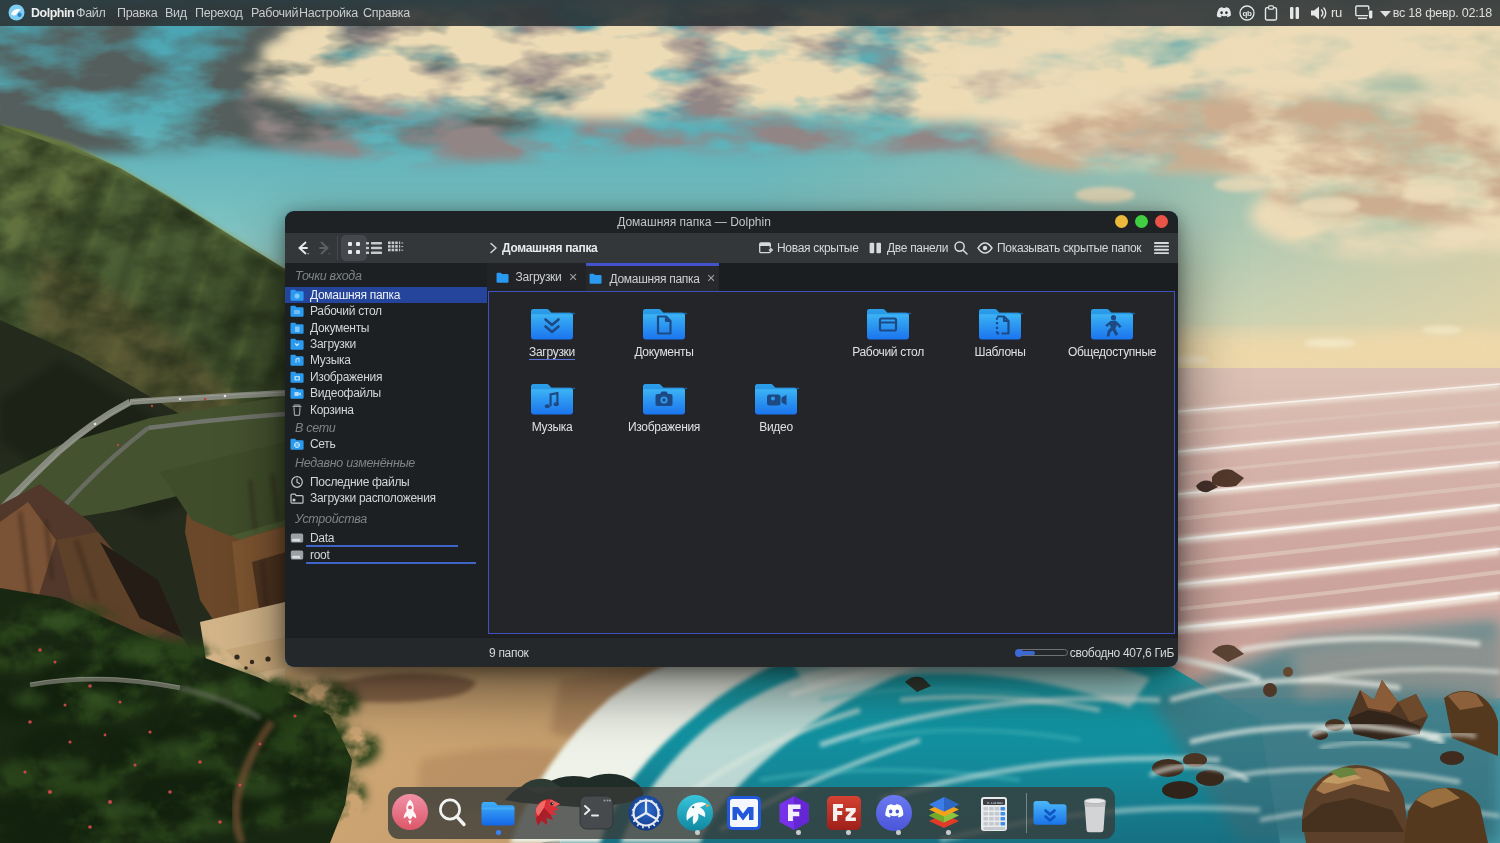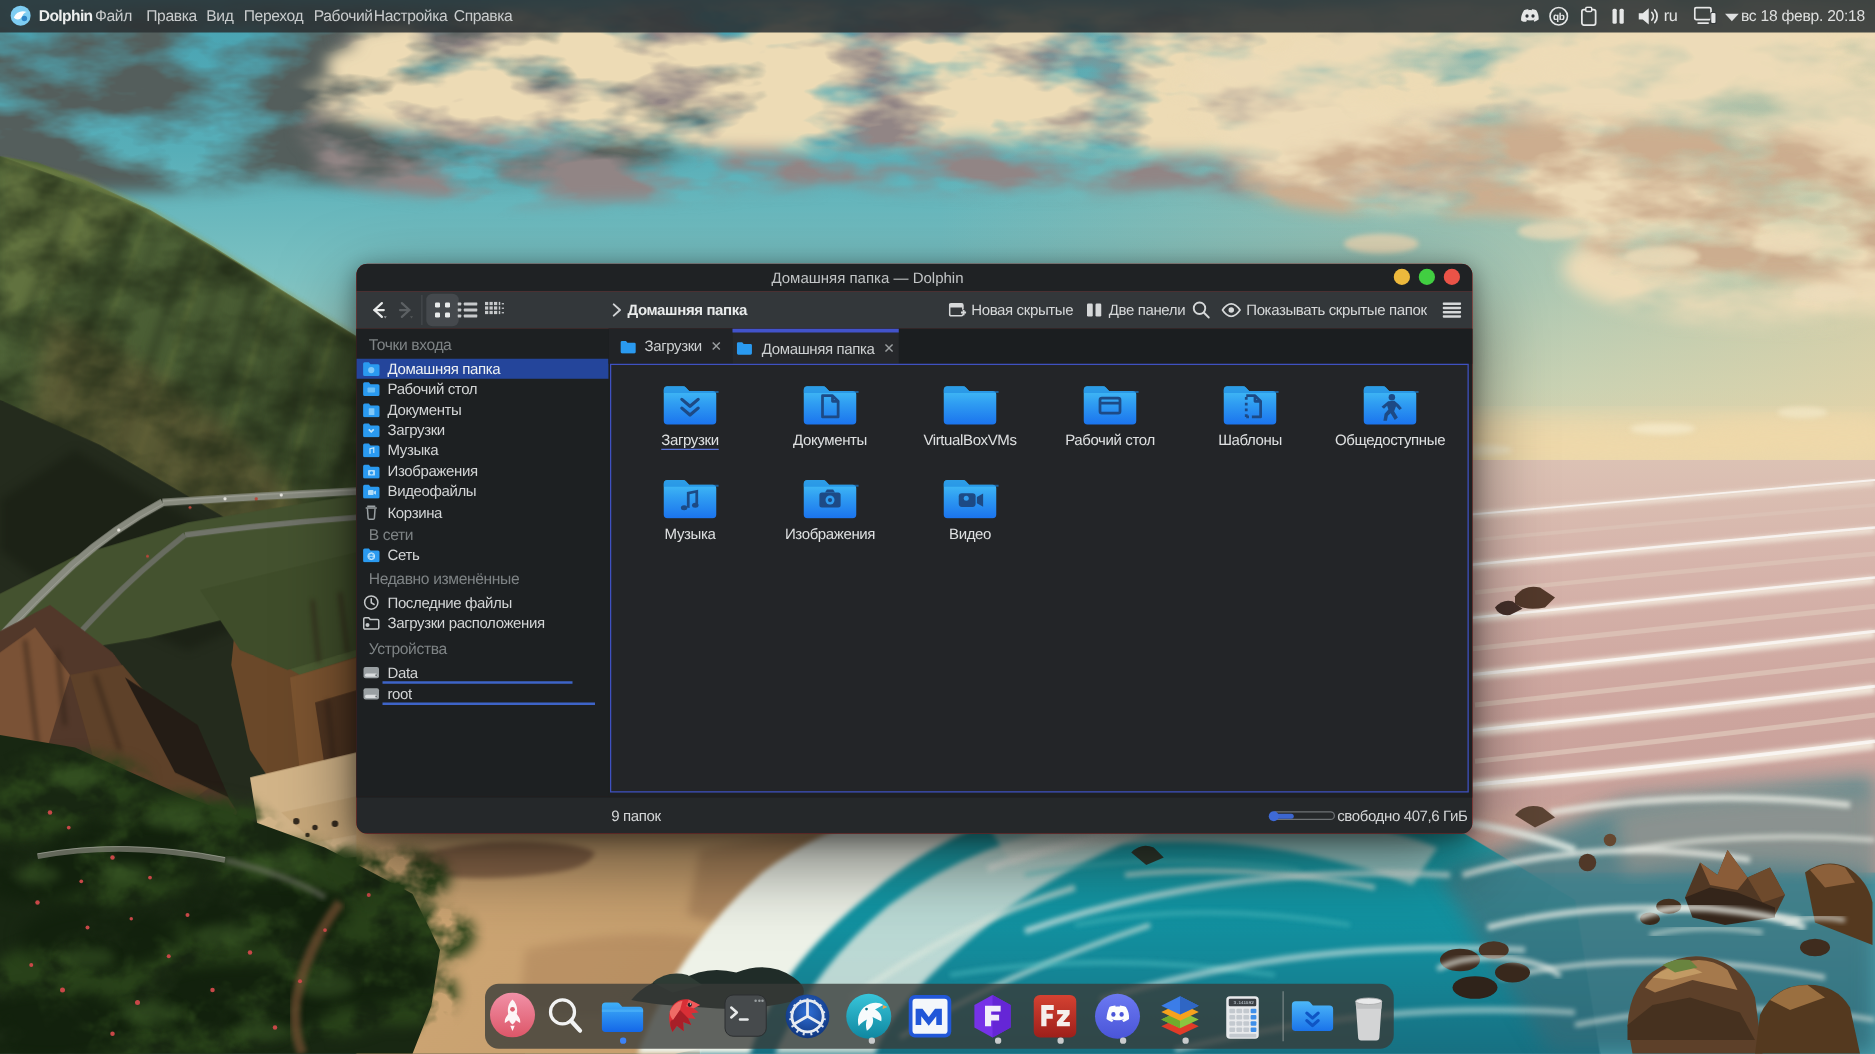--- a/index.html
+++ b/index.html
@@ -9,37 +9,37 @@
 
 
 #panel { position:absolute; left:0; top:0; width:1500px; height:26px; background:rgba(42,48,50,0.87); color:#d8dadb; font-size:12.5px; letter-spacing:-0.3px; }
 #panel .appicon { position:absolute; left:8px; top:4px; width:17px; height:17px; }
 #panel .appname { position:absolute; left:31px; top:6px; font-weight:bold; color:#eceeee; font-size:12.5px; letter-spacing:-0.5px; }
 #panel .mi { position:absolute; top:6px; color:#c9cccd; }
 #panel .ti { position:absolute; }
 #panel .date { position:absolute; right:8px; top:6px; font-size:12.5px; color:#dedfdf; letter-spacing:-0.2px; }
 
 
-#win { position:absolute; left:285px; top:211px; width:893px; height:456px; border-radius:9px; background:#b91c1c; box-shadow:0 22px 60px rgba(0,0,0,0.55), 0 4px 18px rgba(0,0,0,0.4); overflow:hidden; }
+#win { position:absolute; left:285px; top:211px; width:893px; height:456px; border-radius:9px; background:#0ea5e9; box-shadow:0 22px 60px rgba(0,0,0,0.55), 0 4px 18px rgba(0,0,0,0.4); overflow:hidden; }
 #titlebar { position:absolute; left:0; top:0; right:0; height:22px; background:#1f2224; display:flex; align-items:center; }
 #titlebar .title { position:absolute; left:0; right:75px; text-align:center; font-size:12px; color:#c2c5c6; }
 #titlebar .lights { position:absolute; right:10px; top:4px; display:flex; gap:7px; }
 #titlebar .lights i { width:13px; height:13px; border-radius:50%; display:block; }
 #toolbar { position:absolute; left:0; top:22px; right:0; height:30px; background:#33373a; color:#d6d8d9; font-size:12px; letter-spacing:-0.3px; }
 #toolbar svg { position:absolute; }
 #toolbar .tbtxt { position:absolute; top:8px; }
 #content { position:absolute; left:0; top:52px; right:0; bottom:30px; background:#1d2022; }
 #sidebar { position:absolute; left:0; top:0; width:202px; bottom:0; background:#1d2022; color:#cfd2d3; font-size:12px; letter-spacing:-0.3px; overflow:hidden; }
 #mainarea { position:absolute; left:202px; right:0; top:0; bottom:0; background:#1d2022; }
 #tabs { position:absolute; left:0; right:0; top:0; height:28px; display:flex; background:#1b1e20; }
 #view { position:absolute; left:1px; right:3px; top:28px; bottom:3px; background:#232528; border:1px solid #3f51c1; }
 #statusbar { position:absolute; left:0; right:0; bottom:0; height:30px; background:#25282a; border-top:1px solid #1a1c1e; color:#d4d6d7; font-size:12px; letter-spacing:-0.3px; }
 
 
-.sechead { position:absolute; left:10px; color:#7e8385; font-size:12.5px; white-space:nowrap; }
+.sechead { position:absolute; left:10px; color:#7e8385; font-size:12.5px; white-space:nowrap;font-style:italic; }
 .srow { position:absolute; left:0; width:202px; height:16.4px; display:flex; align-items:center; padding-left:5px; gap:6px; white-space:nowrap; color:#d3d5d6; }
 .srow.sel { background:#24459b; color:#eef1f3; }
 .sbar { position:absolute; left:21px; height:2px; background:#3e64c8; }
 
 
 #tabs { color:#cdd0d1; font-size:12.5px; }
 .tab { position:relative; width:99px; height:28px; display:flex; align-items:center; justify-content:center; gap:7px; background:#212326; white-space:nowrap; font-size:12px; letter-spacing:-0.3px; }
 .tab.active { width:133px; background:#26282b; border-top:3px solid #4253cb; }
 .tab .x { color:#9b9fa1; font-size:11px; }
 .fbody { fill:url(#folg); }
@@ -550,21 +550,21 @@
   <span class="ti" style="left:1331px;top:5px;font-size:13px;color:#e3e4e4">ru</span>
   <svg class="ti" style="left:1355px;top:5px" width="19" height="15" viewBox="0 0 19 15">
         <rect x="0.8" y="1" width="13" height="9.6" rx="1.2" fill="none" stroke="#e6e7e7" stroke-width="1.4"></rect>
         <path d="M3 13.4 h9" stroke="#e6e7e7" stroke-width="1.4"></path>
         <rect x="13.2" y="4.6" width="5" height="9.6" rx="1.2" fill="#33373a"></rect>
         <rect x="14" y="5.4" width="3.4" height="8" rx="0.8" fill="#e6e7e7"></rect>
       </svg>
   <svg class="ti" style="left:1379px;top:10px" width="13" height="8" viewBox="0 0 13 8">
         <path d="M1 1 L6.5 7 L12 1 Z" fill="#dedfdf"></path>
       </svg>
-  <span class="date">вс 18 февр. 20:18</span>
+  <span class="date">вс 18 февр. 02:18</span>
 </div>
 
 <div id="win">
   <div id="titlebar">
     <div class="title">Домашняя папка — Dolphin</div>
     <div class="lights">
           <i style="background:#edb93c"></i>
           <i style="background:#41ce41"></i>
           <i style="background:#ea5347"></i>
         </div>
@@ -790,27 +790,20 @@
               </svg>
           <div class="lbl"><span class="u">Загрузки</span></div>
         </div>
         <div class="cell" style="left:125px;top:14px">
           <svg width="46" height="34" viewBox="0 0 46 34">
                 <path class="fbody" d="M2 30.5 V6 a3 3 0 0 1 3-3 h12.5 a3 3 0 0 1 2.2 1 L22.3 6.7 H41 a3 3 0 0 1 3 3 v20.8 a3 3 0 0 1-3 3 H5 a3 3 0 0 1-3-3 Z"></path>
                 <path d="M2 8.3 V6 a3 3 0 0 1 3-3 h12.5 a3 3 0 0 1 2.2 1 l2.6 2.7 h23.7 v1.6 z" fill="#1d86dd" opacity="0.6"></path>
                 <path d="M17 10.5 h8 l4.5 4.5 v12.5 h-12.5 z M25 10.5 v4.5 h4.5" fill="none" stroke="#1d4a85" stroke-width="2.2" stroke-linejoin="round"></path>
               </svg>
           <div class="lbl">Документы</div>
-        </div>
-        <div class="cell" style="left:237px;top:14px">
-          <svg width="46" height="34" viewBox="0 0 46 34">
-                <path class="fbody" d="M2 30.5 V6 a3 3 0 0 1 3-3 h12.5 a3 3 0 0 1 2.2 1 L22.3 6.7 H41 a3 3 0 0 1 3 3 v20.8 a3 3 0 0 1-3 3 H5 a3 3 0 0 1-3-3 Z"></path>
-                <path d="M2 8.3 V6 a3 3 0 0 1 3-3 h12.5 a3 3 0 0 1 2.2 1 l2.6 2.7 h23.7 v1.6 z" fill="#1d86dd" opacity="0.6"></path>
-              </svg>
-          <div class="lbl">VirtualBoxVMs</div>
         </div>
         <div class="cell" style="left:349px;top:14px">
           <svg width="46" height="34" viewBox="0 0 46 34">
                 <path class="fbody" d="M2 30.5 V6 a3 3 0 0 1 3-3 h12.5 a3 3 0 0 1 2.2 1 L22.3 6.7 H41 a3 3 0 0 1 3 3 v20.8 a3 3 0 0 1-3 3 H5 a3 3 0 0 1-3-3 Z"></path>
                 <path d="M2 8.3 V6 a3 3 0 0 1 3-3 h12.5 a3 3 0 0 1 2.2 1 l2.6 2.7 h23.7 v1.6 z" fill="#1d86dd" opacity="0.6"></path>
                 <g fill="none" stroke="#1d4a85" stroke-width="2.2">
                   <rect x="15" y="12.5" width="16" height="12" rx="1.5"></rect>
                   <path d="M15.5 16.5 h15"></path>
                 </g>
               </svg>

